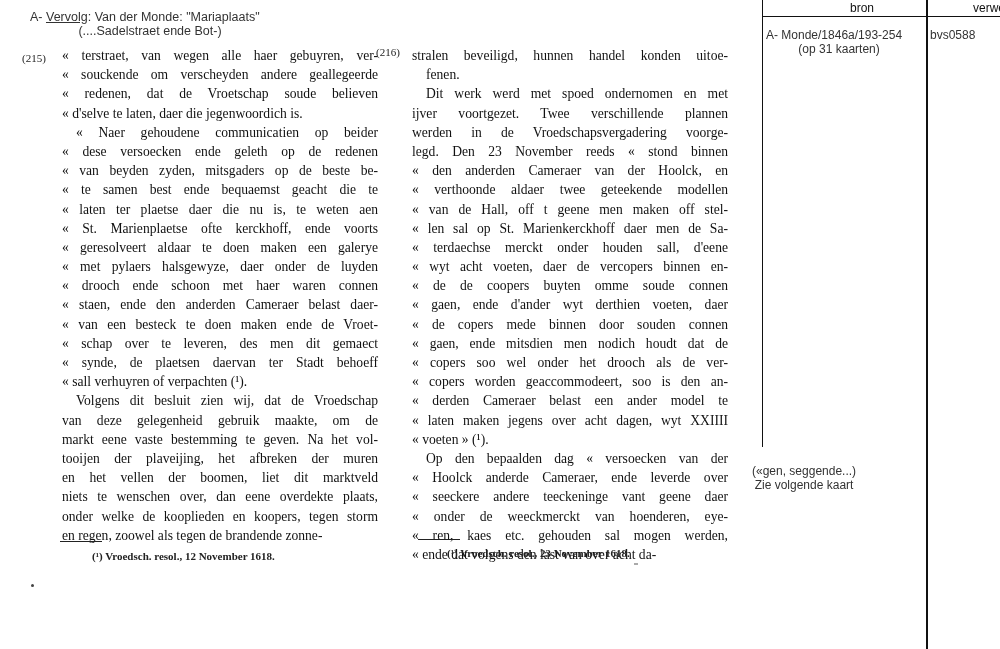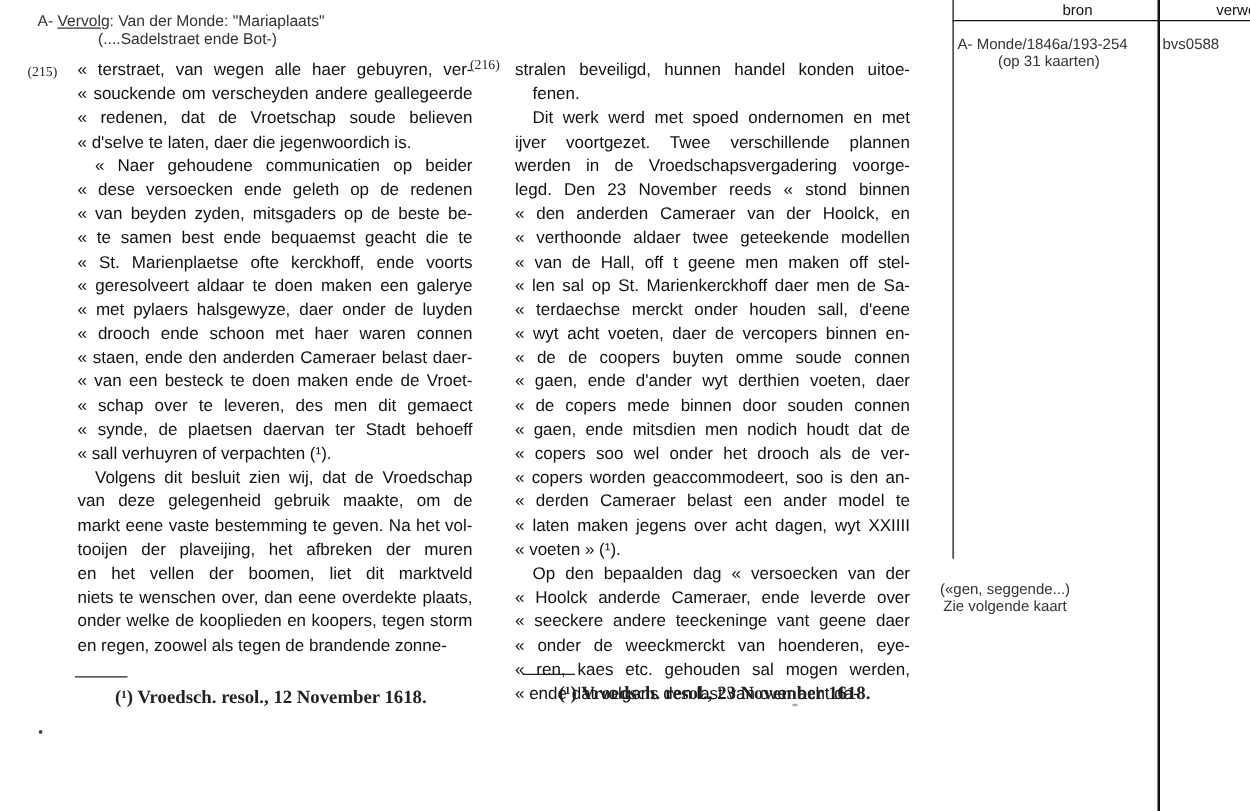--- a/index.html
+++ b/index.html
@@ -1,36 +1,36 @@
 <!DOCTYPE html>
 <html><head>
 <meta charset="utf-8">
 <style>
   html, body { margin: 0; padding: 0; background: #ffffff; }
   body { width: 1000px; height: 649px; position: relative; overflow: hidden; color: #1a1a1a; }
   .mono { font-family: Liberation Sans, sans-serif; color: #333; text-align: center; }
-  .serif { font-family: Liberation Sans, sans-serif; color: #111; }
+  .serif { font-family: Liberation Serif, serif; color: #111; }
 
   #header { position: absolute; left: 30px; top: 10px; font-size: 12.5px; line-height: 14px; white-space: pre; }
   #header .u { text-decoration: underline; }
 
   .col { position: absolute; top: 46px; width: 316px; font-size: 13.6px; line-height: 19.2px; }
   #col-left { left: 62px; }
   #col-right { left: 412px; }
   .line { display: block; white-space: nowrap; text-align: justify; text-align-last: justify; height: 19.2px; }
   .line.last { text-align-last: left; }
   .line.indent { padding-left: 14px; }
   .pagenum { position: absolute; font-family: "Liberation Serif", serif; font-size: 11px; color: #222; }
   #pn-left { left: 22px; top: 52px; }
   #pn-right { left: 376px; top: 46px; }
 
   .fnrule { position: absolute; height: 1px; background: #222; width: 42px; }
   #fnrule-left { left: 60px; top: 541px; }
   #fnrule-right { left: 418px; top: 539px; }
-  .footnote { position: absolute; font-family: "Liberation Serif", serif; font-size: 15px; font-weight: bold; color: #222; white-space: nowrap; padding-left: 22px; }
+  .footnote { position: absolute; font-family: "Liberation Serif", serif; font-size: 11px; font-weight: bold; color: #222; white-space: nowrap; padding-left: 22px; }
   #fn-left { left: 70px; top: 550px; }
   #fn-right { left: 425px; top: 547px; }
   #dot { position: absolute; left: 31px; top: 584px; width: 3px; height: 3px; border-radius: 50%; background: #444; }
   #speck { position: absolute; left: 634px; top: 563px; width: 4px; height: 2px; background: #aaa; }
 
   
   #vline-left { position: absolute; left: 762px; top: 0; width: 1px; height: 447px; background: #111; }
   #vline-right { position: absolute; left: 926px; top: 0; width: 1.5px; height: 649px; background: #111; }
   #hline { position: absolute; left: 762px; top: 16px; width: 238px; height: 1px; background: #111; }
   .th { position: absolute; top: 1px; font-family: "Liberation Sans", "DejaVu Sans", sans-serif; font-size: 12px; color: #111; }
@@ -49,20 +49,21 @@
 <div id="pn-left" class="pagenum">(215)</div>
 <div id="col-left" class="col serif">
     <span class="line">« terstraet, van wegen alle haer gebuyren, ver-</span>
     <span class="line">« souckende om verscheyden andere geallegeerde</span>
     <span class="line">« redenen, dat de Vroetschap soude believen</span>
     <span class="line last">« d'selve te laten, daer die jegenwoordich is.</span>
     <span class="line indent">« Naer gehoudene communicatien op beider</span>
     <span class="line">« dese versoecken ende geleth op de redenen</span>
     <span class="line">« van beyden zyden, mitsgaders op de beste be-</span>
     <span class="line">« te samen best ende bequaemst geacht die te</span>
+    <span class="line">« laten ter plaetse daer die nu is, te weten aen</span>
     <span class="line">« St. Marienplaetse ofte kerckhoff, ende voorts</span>
     <span class="line">« geresolveert aldaar te doen maken een galerye</span>
     <span class="line">« met pylaers halsgewyze, daer onder de luyden</span>
     <span class="line">« drooch ende schoon met haer waren connen</span>
     <span class="line">« staen, ende den anderden Cameraer belast daer-</span>
     <span class="line">« van een besteck te doen maken ende de Vroet-</span>
     <span class="line">« schap over te leveren, des men dit gemaect</span>
     <span class="line">« synde, de plaetsen daervan ter Stadt behoeff</span>
     <span class="line last">« sall verhuyren of verpachten (¹).</span>
     <span class="line indent">Volgens dit besluit zien wij, dat de Vroedschap</span>

